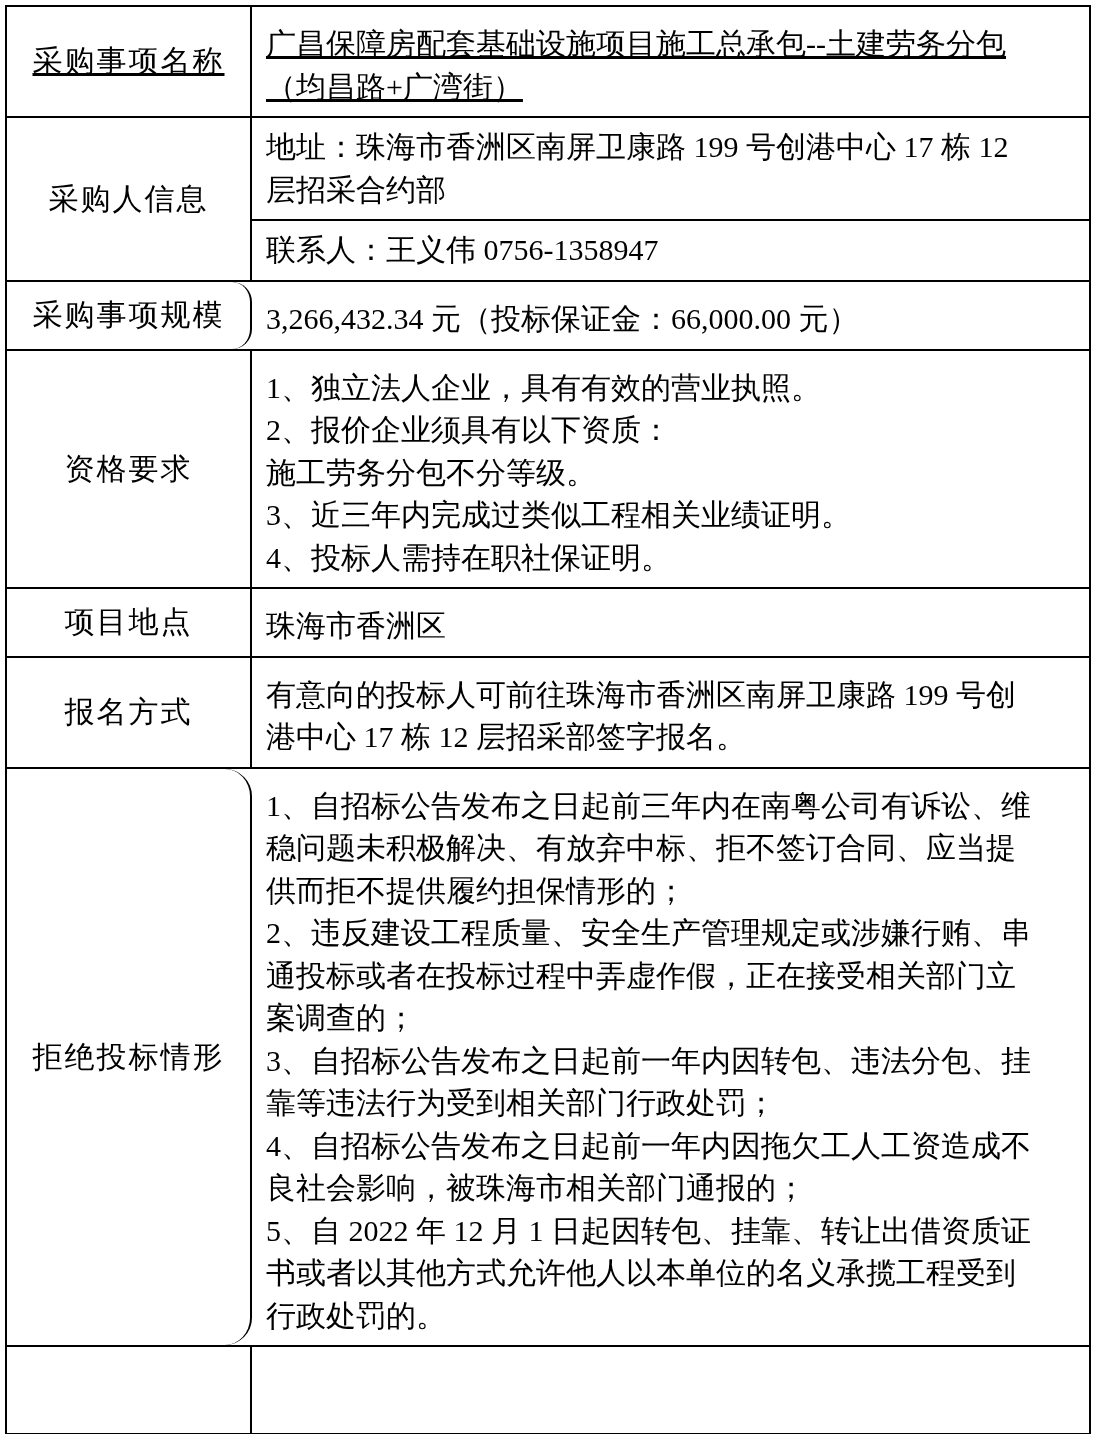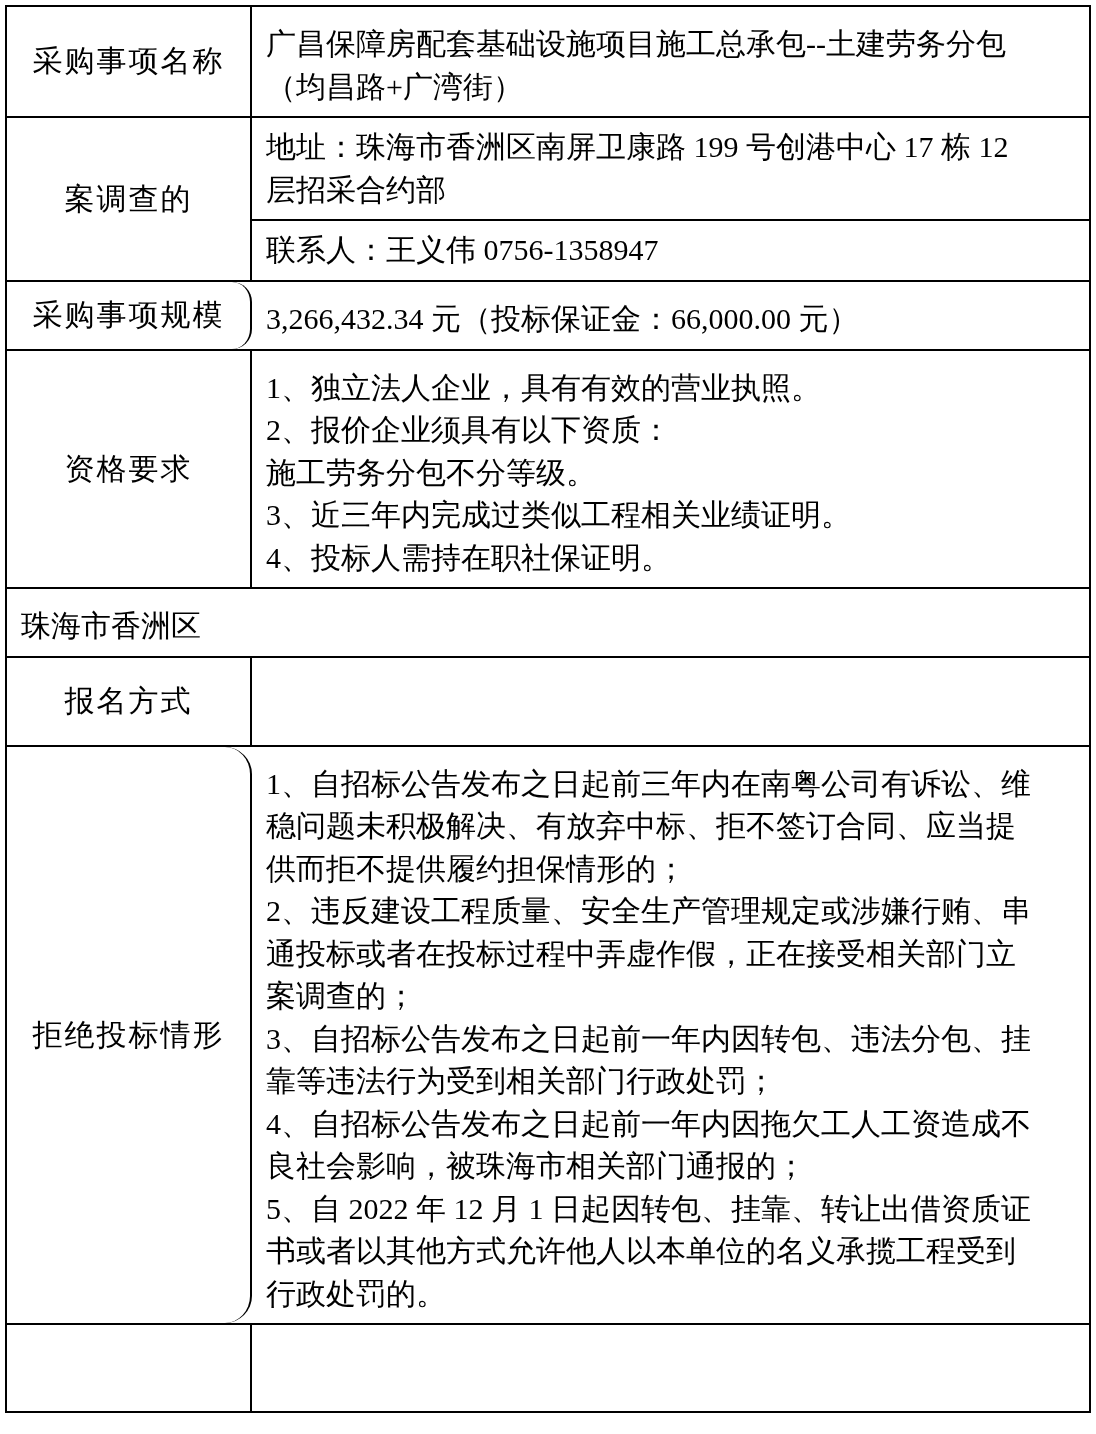--- a/index.html
+++ b/index.html
@@ -21,20 +21,21 @@
     width: 100%;
     box-sizing: border-box;
     font-size: 30px;
   }
   .row {
     display: flex;
     border-top: 2px solid #000000;
   }
   .row:first-child {
     border-top: none;
+    text-decoration: underline;
   }
   .cell-label {
     flex: 0 0 245px;
     width: 245px;
     box-sizing: border-box;
     border-right: 2px solid #000000;
     display: flex;
     align-items: center;
     justify-content: center;
     text-align: center;
@@ -95,21 +96,21 @@
         <span class="text">采购事项名称</span>
       </div>
       <div class="cell-value h-r1">
         <span class="text">广昌保障房配套基础设施项目施工总承包--土建劳务分包
 （均昌路+广湾街）</span>
       </div>
     </div>
 
     <div class="row">
       <div class="cell-label">
-        <span class="text">案调查的</span>
+        <span class="text">采购人信息</span>
       </div>
       <div class="cell-value-stack">
         <div class="subrow h-sub2">
           <span class="text">地址：珠海市香洲区南屏卫康路 199 号创港中心 17 栋 12
 层招采合约部</span>
         </div>
         <div class="subrow h-sub3">
           <span class="text">联系人：王义伟 0756-1358947</span>
         </div>
       </div>
@@ -131,28 +132,35 @@
       <div class="cell-value h-r4">
         <span class="text">1、独立法人企业，具有有效的营业执照。
 2、报价企业须具有以下资质：
 施工劳务分包不分等级。
 3、近三年内完成过类似工程相关业绩证明。
 4、投标人需持在职社保证明。</span>
       </div>
     </div>
 
     <div class="row">
+      <div class="cell-label h-r5">
+        <span class="text">项目地点</span>
+      </div>
       <div class="cell-value h-r5">
         <span class="text">珠海市香洲区</span>
       </div>
     </div>
 
     <div class="row">
       <div class="cell-label h-r6">
         <span class="text">报名方式</span>
+      </div>
+      <div class="cell-value h-r6">
+        <span class="text">有意向的投标人可前往珠海市香洲区南屏卫康路 199 号创
+港中心 17 栋 12 层招采部签字报名。</span>
       </div>
     </div>
 
 
     <div class="row">
       <div class="cell-label h-r8">
         <span class="text">拒绝投标情形</span>
       </div>
       <div class="cell-value h-r8">
         <span class="text">1、自招标公告发布之日起前三年内在南粤公司有诉讼、维

